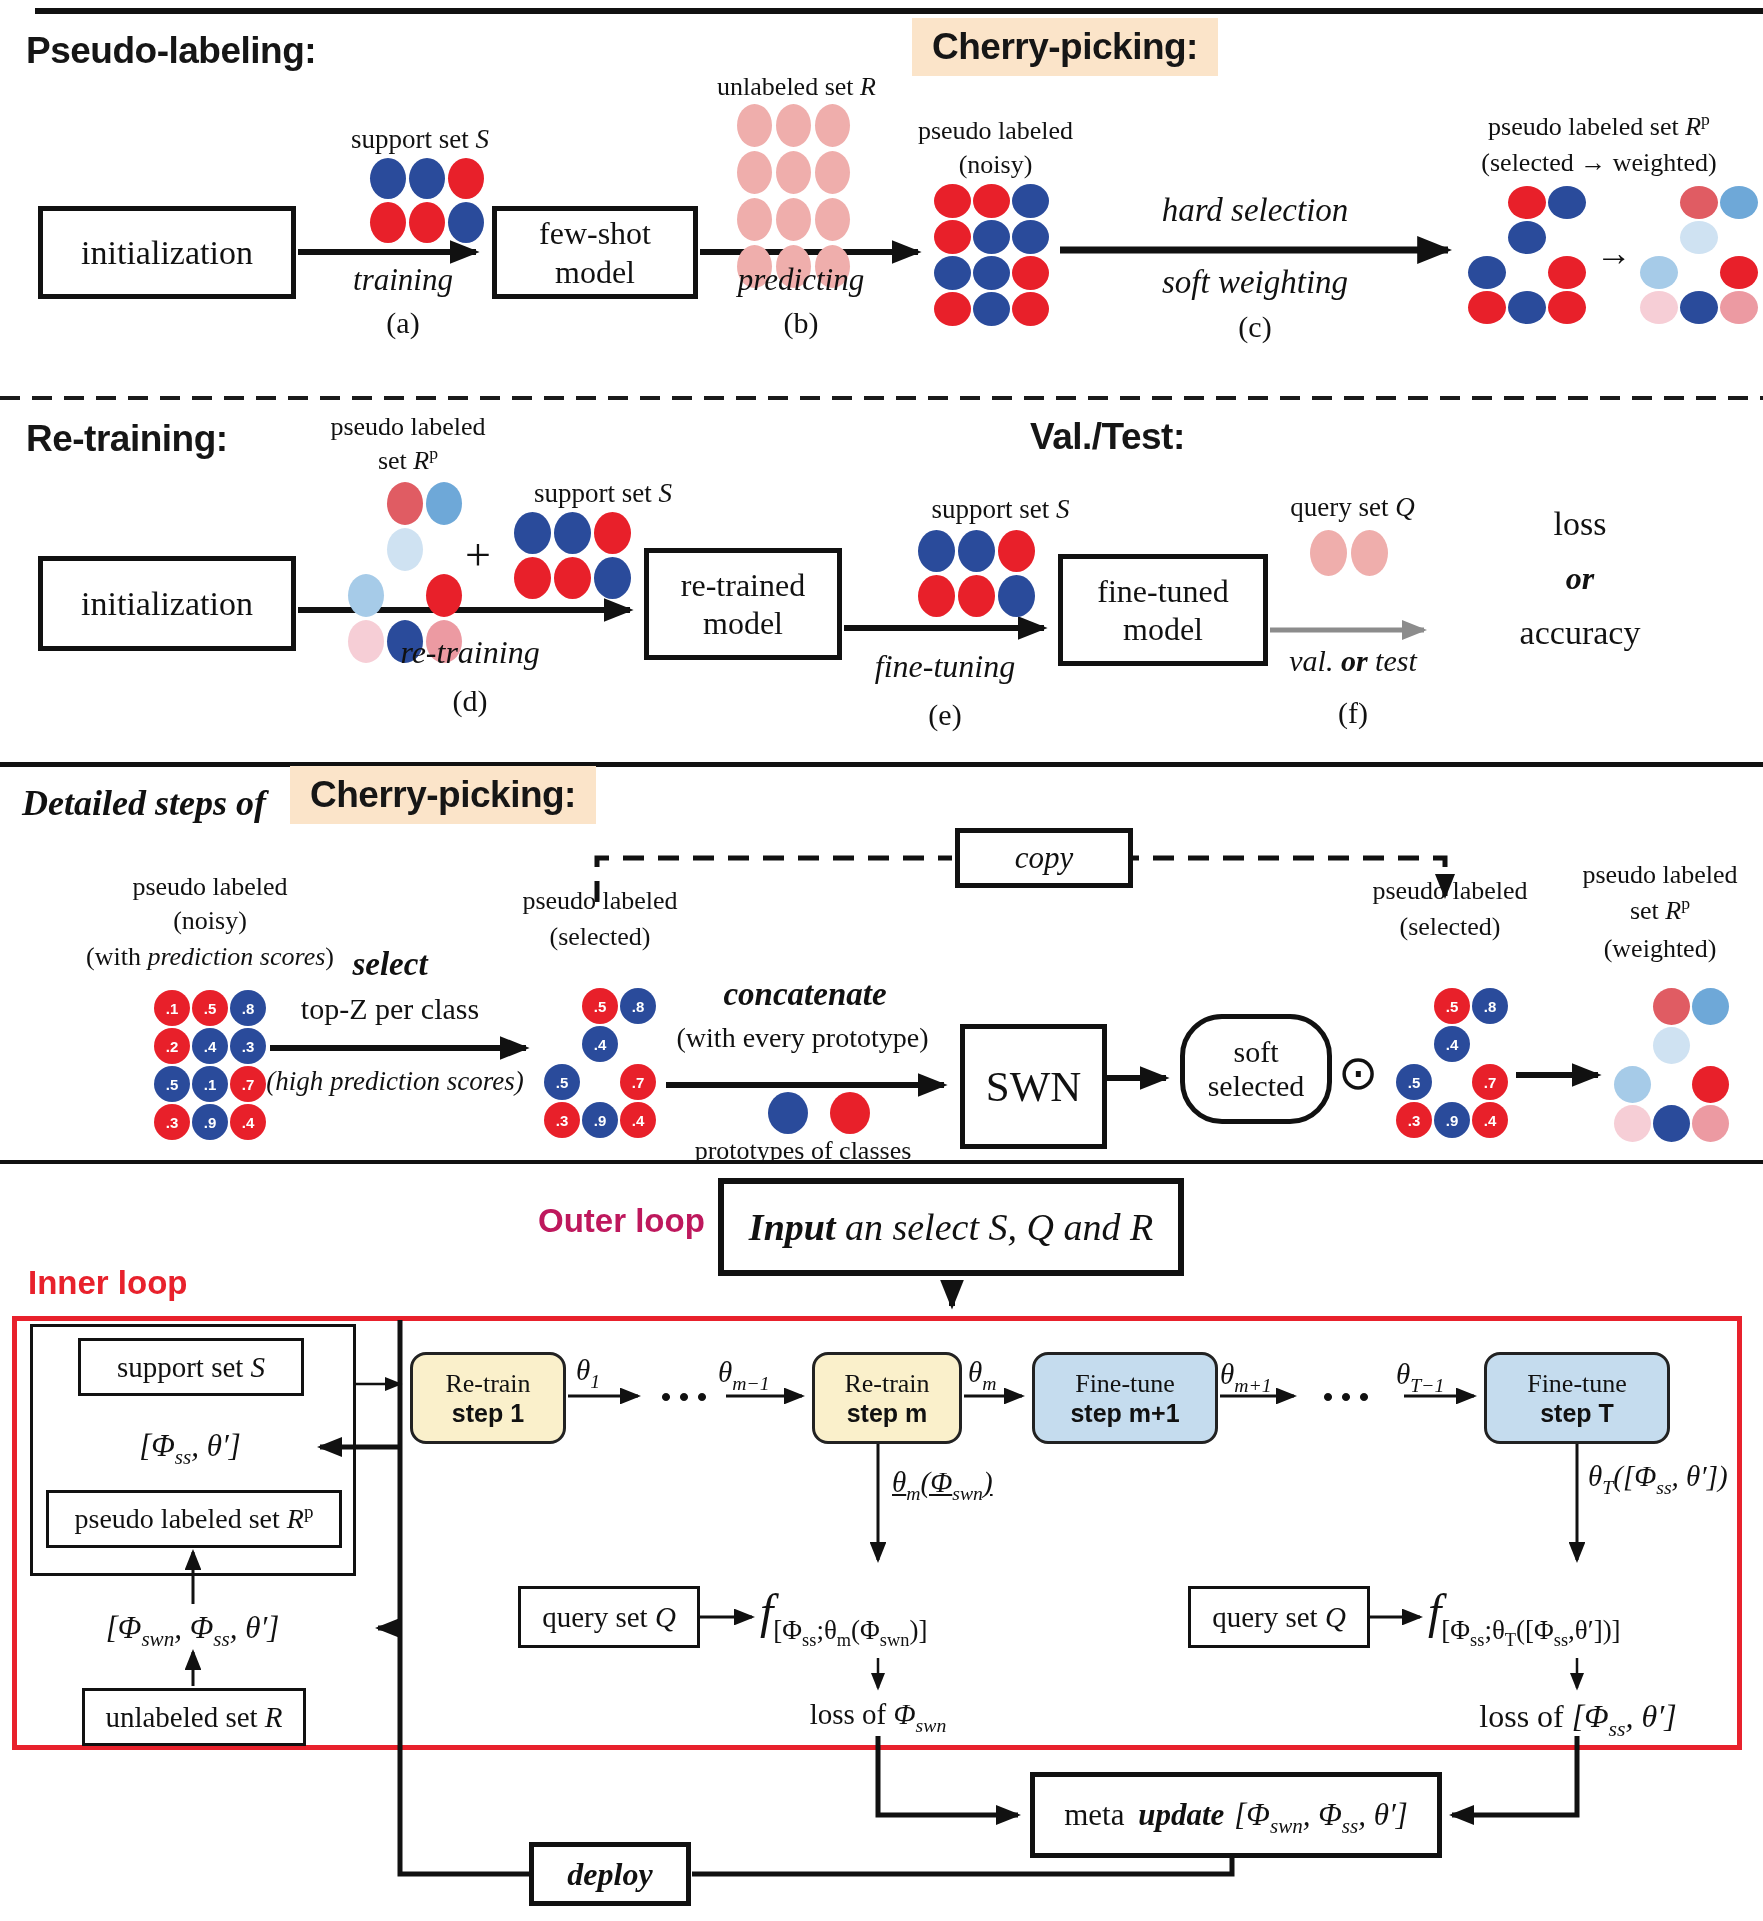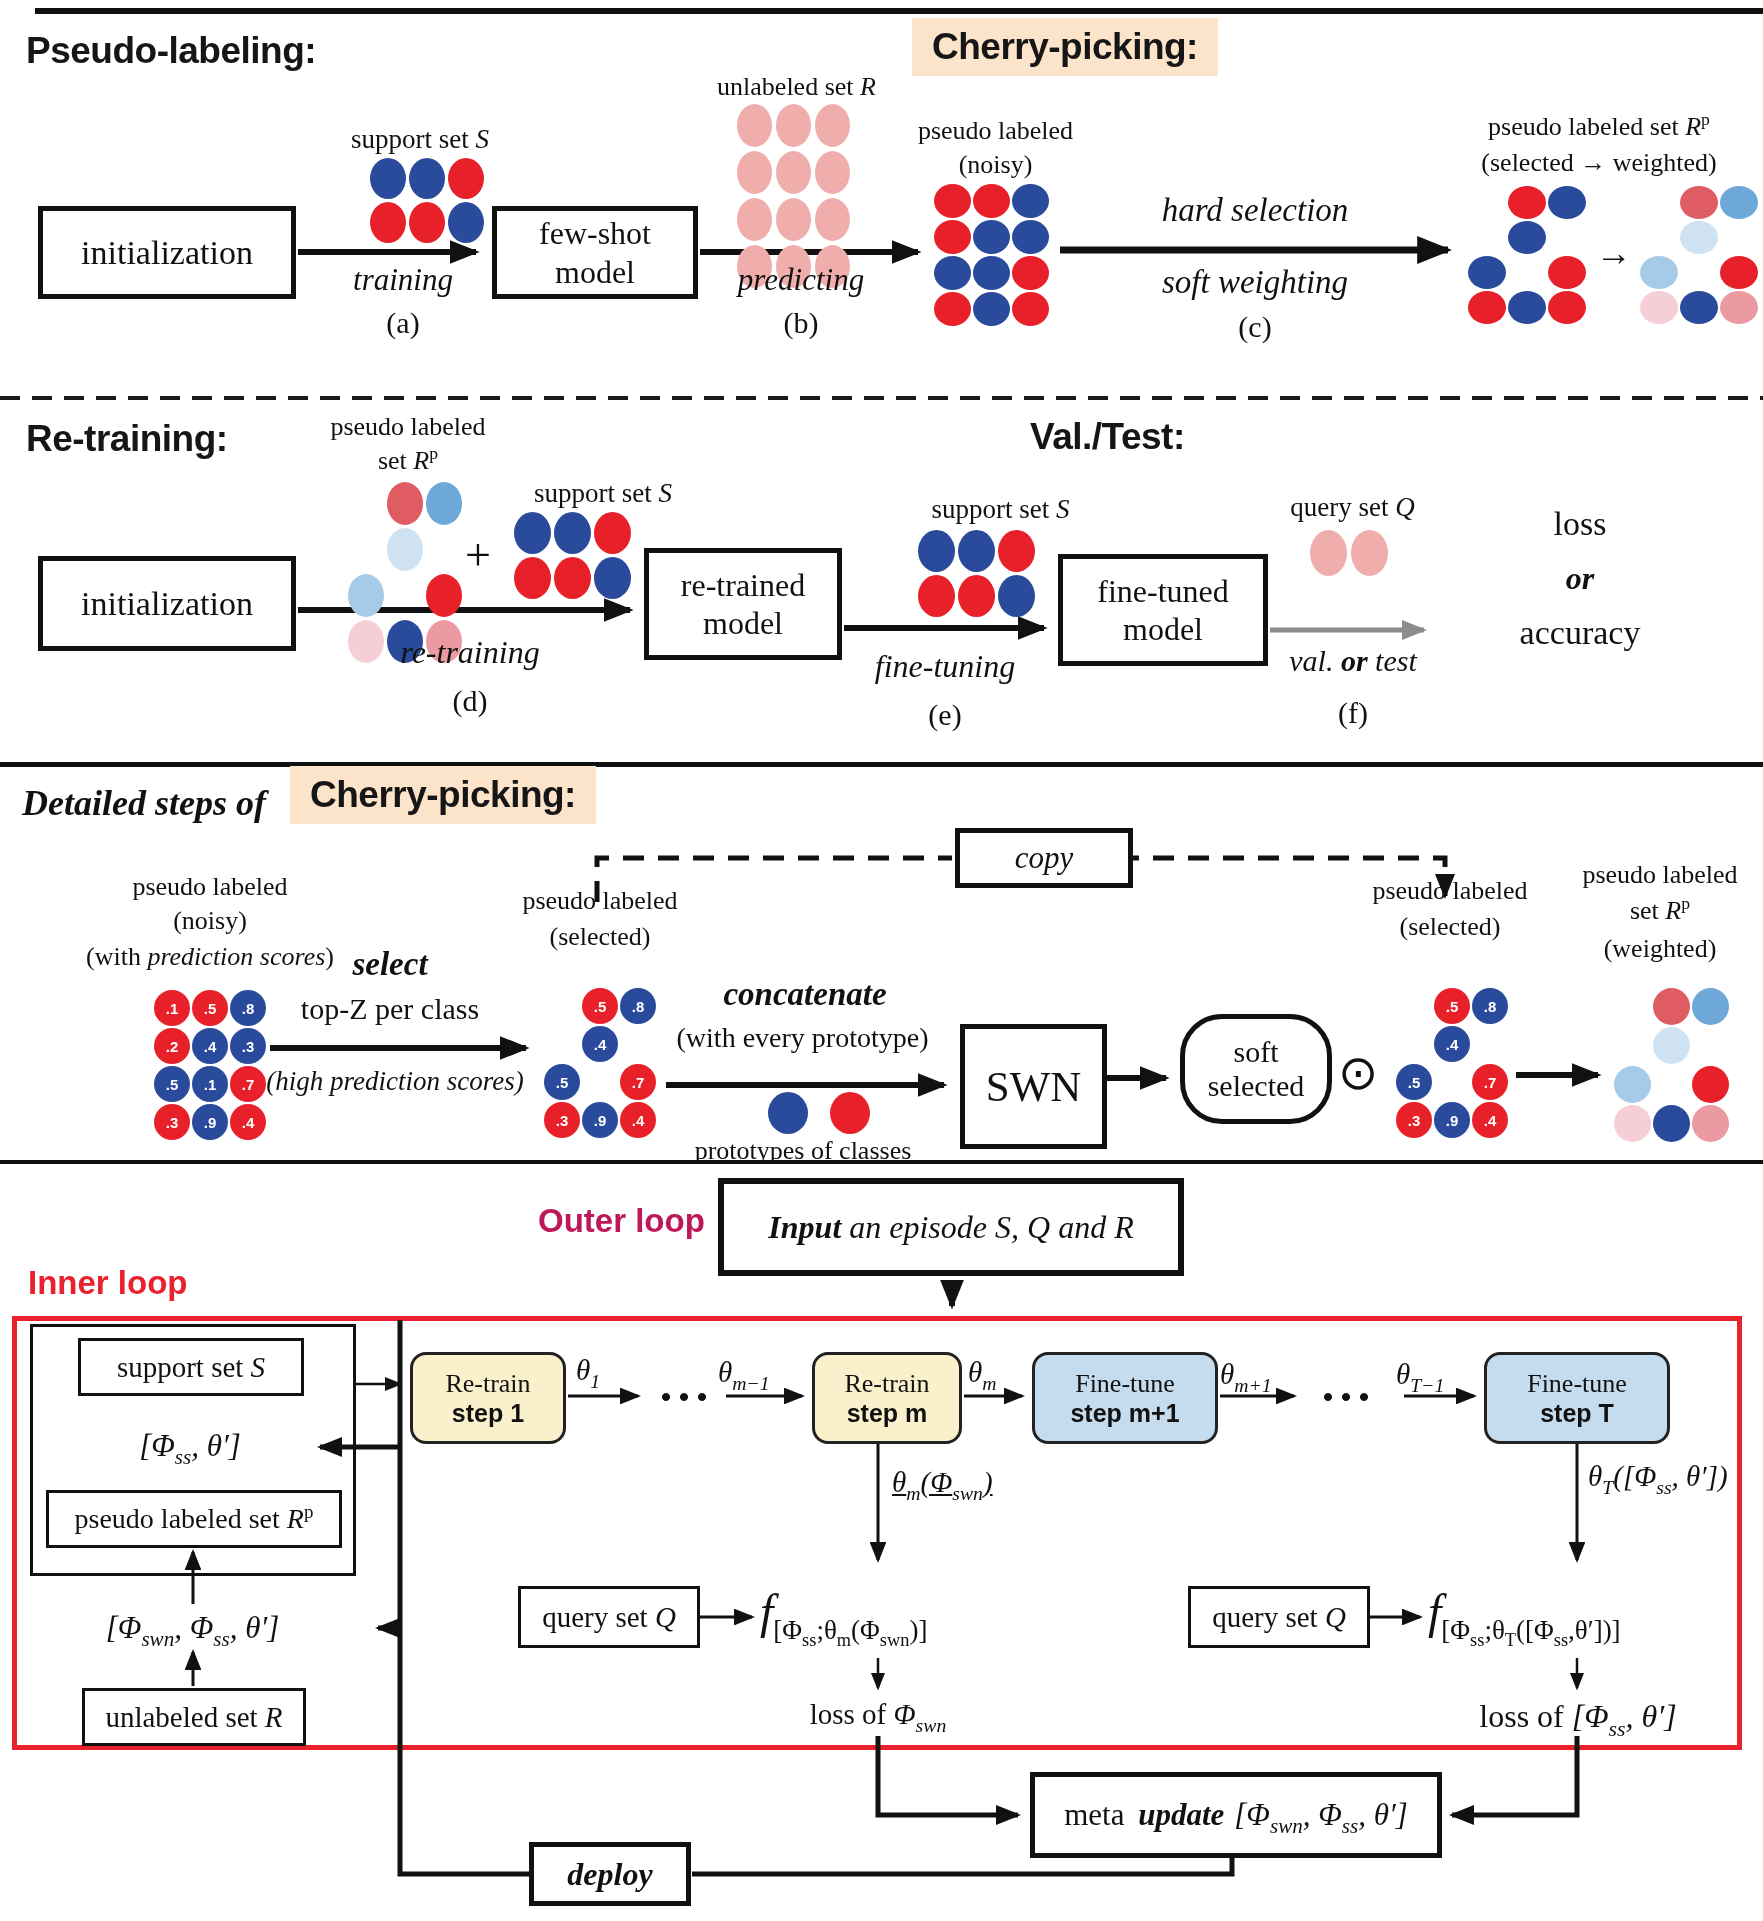--- a/index.html
+++ b/index.html
@@ -451,23 +451,23 @@
         <span class="dot" style="background: rgb(232, 32, 42);"></span>
       </div>
       <div class="dotrow">
         <span class="dot" style="background: rgb(246, 206, 214);"></span>
         <span class="dot" style="background: rgb(42, 75, 155);"></span>
         <span class="dot" style="background: rgb(236, 154, 162);"></span>
       </div>
     </div>
 
   <div class="ab hd2" style="left:538px;top:1202px;">Outer loop</div>
-  <div class="bx bx6" style="left:718px;top:1178px;width:466px;height:98px;font-size:32px;flex-direction:row;">
+  <div class="bx bx6" style="left:718px;top:1178px;width:466px;height:98px;font-size:38px;flex-direction:row;">
     <span class="bi">Input</span>
-      <span class="it" style="white-space:pre;"> an episode </span>
+      <span class="it" style="white-space:pre;"> an select </span>
       <span class="it"><span class="cal">S</span>, <span class="cal">Q</span> and <span class="cal">R</span></span>
   </div>
 
   <div class="ab hd2 redtxt" style="left:28px;top:1264px;">Inner loop</div>
 
   <div class="ab" style="left:30px;top:1324px;width:326px;height:252px;border:3px solid #111;box-sizing:border-box;background:transparent;"></div>
   <div class="bx bx3" style="left:78px;top:1338px;width:226px;height:58px;font-size:29px;">
       <span>support set <span class="cal">S</span></span>
     </div>
   <div class="ab ctr math" style="left:60px;top:1428px;width:260px;font-size:31px;">[Φ<sub>ss</sub>, θ′]</div>

